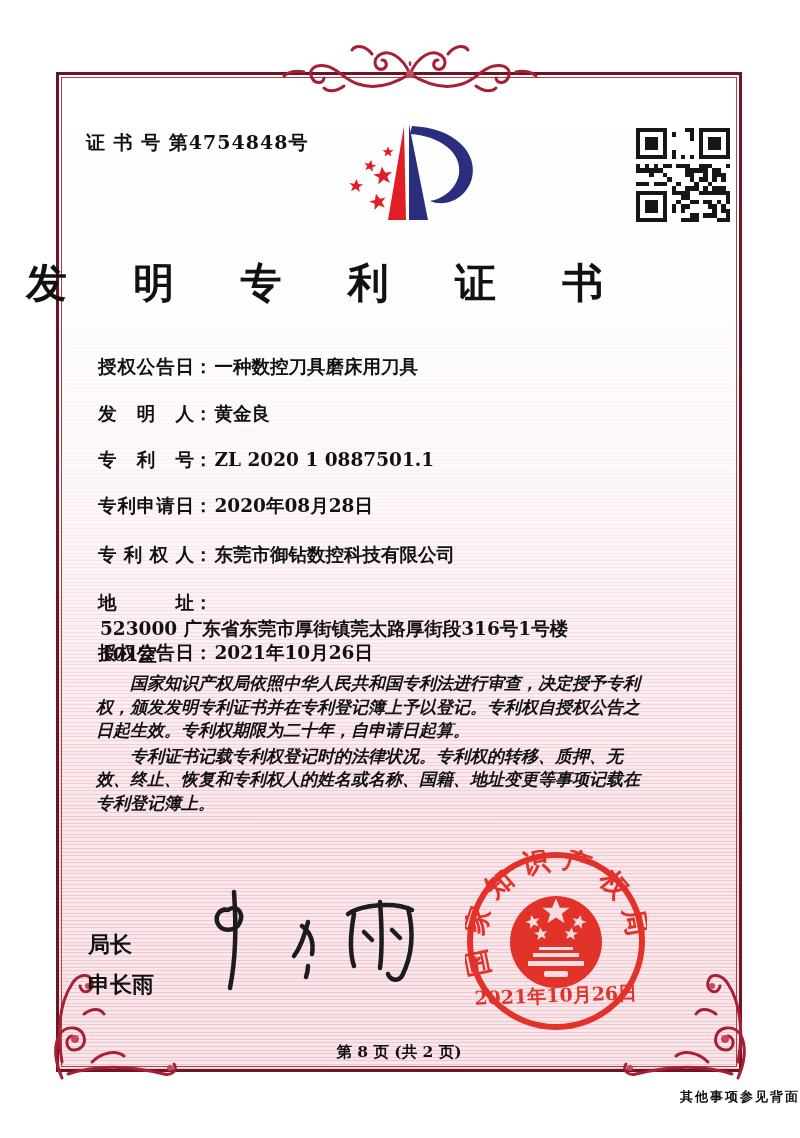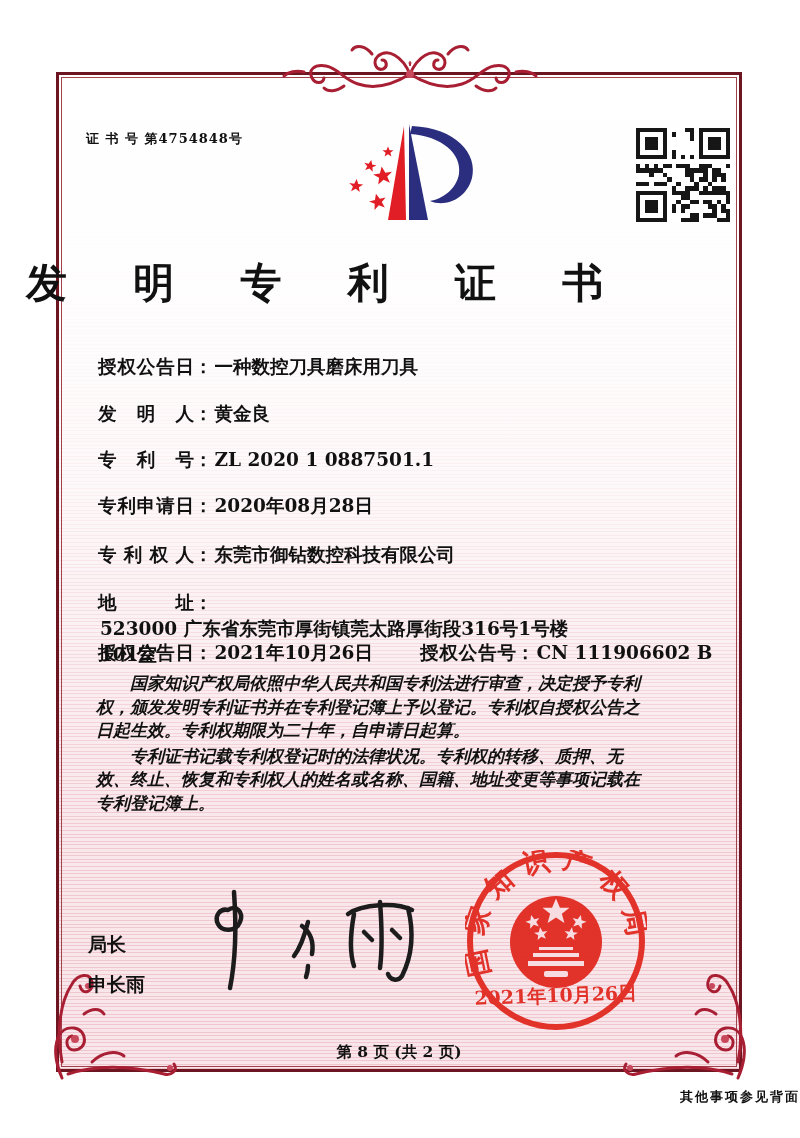--- a/index.html
+++ b/index.html
@@ -14,35 +14,35 @@
     background:
       linear-gradient(180deg,rgba(255,255,255,1) 0%,rgba(255,255,255,.95) 22%,
         rgba(255,255,255,.72) 42%,rgba(255,255,255,.28) 62%,rgba(255,255,255,.05) 76%,rgba(255,255,255,0) 100%),
       repeating-linear-gradient(180deg,#f9e6ea 0px,#f9e6ea 2.6px,#efc6ce 2.6px,#efc6ce 3.6px);
   }
   .frame::after{
     content:"";position:absolute;inset:2px;border:1px solid #a0414c;pointer-events:none;
   }
   .orn{position:absolute;pointer-events:none;}
   
-  .cert-no{position:absolute;left:86px;top:130px;font-size:13px;font-weight:bold;letter-spacing:1px;}
+  .cert-no{position:absolute;left:86px;top:130px;font-size:19px;font-weight:bold;letter-spacing:1px;}
   .title{
     position:absolute;left:0;right:0;top:256px;
     font-size:41px;font-weight:bold;letter-spacing:26px;margin-left:26px;
   }
   .row{position:absolute;left:98px;width:560px;font-size:18.5px;font-weight:bold;line-height:26px;}
   .lbl{display:inline-block;width:96px;text-align:justify;text-align-last:justify;vertical-align:top;}
   .colon{display:inline-block;vertical-align:top;}
   .val{display:inline-block;vertical-align:top;margin-left:2px;}
   .val-wrap{width:478px;}
   .grp2{position:absolute;left:322px;top:0;white-space:nowrap;}
   .grp2 .lbl{width:96px;}
   .paras{position:absolute;left:96px;width:560px;top:672px;font-size:17px;line-height:23.5px;font-weight:bold;font-style:italic;}
   .paras p{margin:0 0 2px 0;text-indent:2em;}
-  .signer{position:absolute;left:88px;top:924px;font-size:19px;font-weight:bold;line-height:40px;}
+  .signer{position:absolute;left:88px;top:924px;font-size:22px;font-weight:bold;line-height:40px;}
   .page-ind{position:absolute;left:56px;width:686px;top:1042px;text-align:center;font-size:15.5px;font-weight:bold;}
   .back-note{position:absolute;left:0;right:0;top:1088px;text-align:right;font-size:13px;font-weight:bold;letter-spacing:2px;}
   svg{display:block;}
 </style>
 </head>
 <body>
 
 <div class="frame"></div>
 
 <svg class="orn" style="left:280px;top:36px;" width="260" height="66" viewBox="0 0 260 66">
@@ -347,23 +347,20 @@
   <span class="lbl">专利申请日</span><span class="colon">：</span><span class="val">2020年08月28日</span>
 </div>
 <div class="row" style="top:542px;">
   <span class="lbl">专利权人</span><span class="colon">：</span><span class="val">东莞市御钻数控科技有限公司</span>
 </div>
 <div class="row" style="top:590px;">
   <span class="lbl">地址</span><span class="colon">：</span><span class="val val-wrap">523000 广东省东莞市厚街镇莞太路厚街段316号1号楼101室</span>
 </div>
 <div class="row" style="top:640px;">
   <span class="lbl">授权公告日</span><span class="colon">：</span><span class="val">2021年10月26日</span>
-  <span class="grp2">
-    <span class="lbl">授权公告号</span><span class="colon">：</span><span class="val">CN 111906602 B</span>
-  </span>
 </div>
 
 <div class="paras">
   <p>国家知识产权局依照中华人民共和国专利法进行审查，决定授予专利权，颁发发明专利证书并在专利登记簿上予以登记。专利权自授权公告之日起生效。专利权期限为二十年，自申请日起算。</p>
   <p>专利证书记载专利权登记时的法律状况。专利权的转移、质押、无效、终止、恢复和专利权人的姓名或名称、国籍、地址变更等事项记载在专利登记簿上。</p>
 </div>
 
 <div class="signer">
   <div>局长</div>
   <div>申长雨</div>

